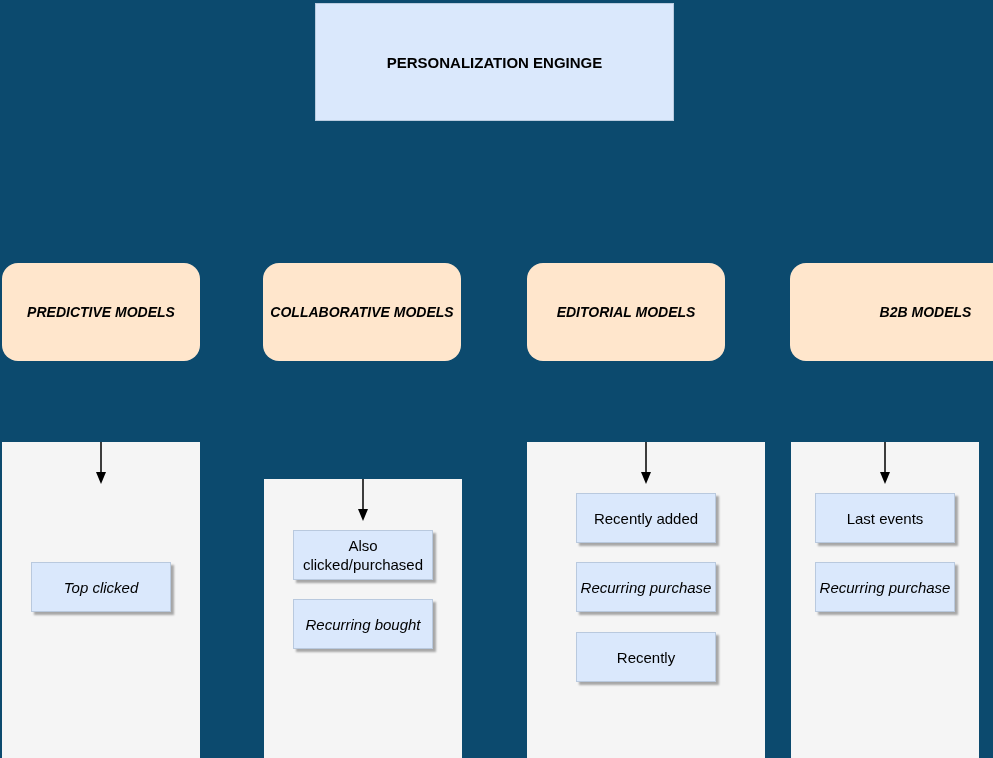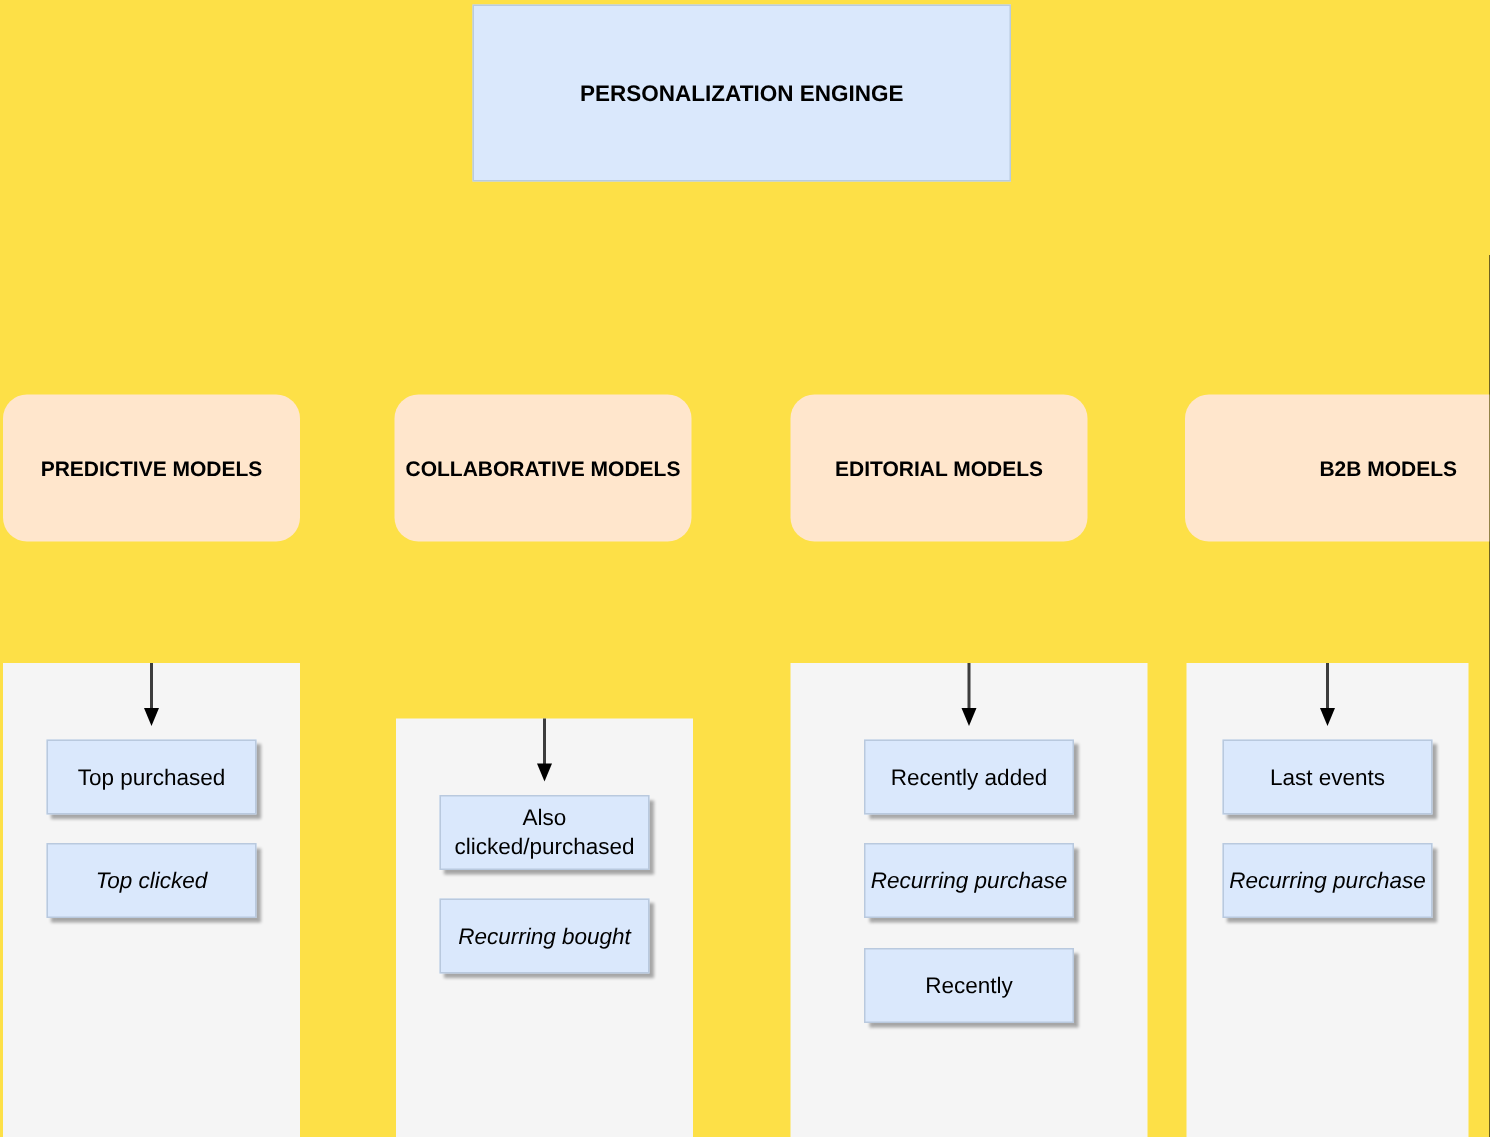--- a/index.html
+++ b/index.html
@@ -5,21 +5,21 @@
   html, body {
     margin: 0;
     padding: 0;
     background: #000;
     font-family: "Liberation Sans", sans-serif;
   }
   .canvas {
     position: relative;
     width: 993px;
     height: 758px;
-    background: #fde047;
+    background: #0c4a6e;
     overflow: hidden;
   }
   
   .engine-box {
     position: absolute;
     left: 315px;
     top: 3px;
     width: 359px;
     height: 118px;
     background: #dae8fc;
@@ -40,20 +40,21 @@
     height: 98px;
     background: #ffe6cc;
     border-radius: 16px;
     display: flex;
     align-items: center;
     justify-content: center;
     font-size: 14px;
     font-weight: bold;
     color: #000;
     text-align: center;
+    font-style: italic;
   }
   .model-1 { left: 2px;   width: 198px; }
   .model-2 { left: 263px; width: 198px; }
   .model-3 { left: 527px; width: 198px; }
   .model-4 { left: 790px; width: 197px; padding-left: 37px; }
   
   .panel {
     position: absolute;
     top: 442px;
     height: 316px;
@@ -136,21 +137,20 @@
   </div>
   <div class="model-box model-4">
     <span>B2B MODELS</span>
   </div>
 
   <div class="panel panel-1">
     <div class="arrow">
       <div class="arrow-line"></div>
       <div class="arrow-head"></div>
     </div>
-    <div class="item item-1">Top purchased</div>
     <div class="item item-2">Top clicked</div>
   </div>
 
   <div class="panel panel-2">
     <div class="arrow">
       <div class="arrow-line"></div>
       <div class="arrow-head"></div>
     </div>
     <div class="item item-1">Also clicked/purchased</div>
     <div class="item item-2">Recurring bought</div>

